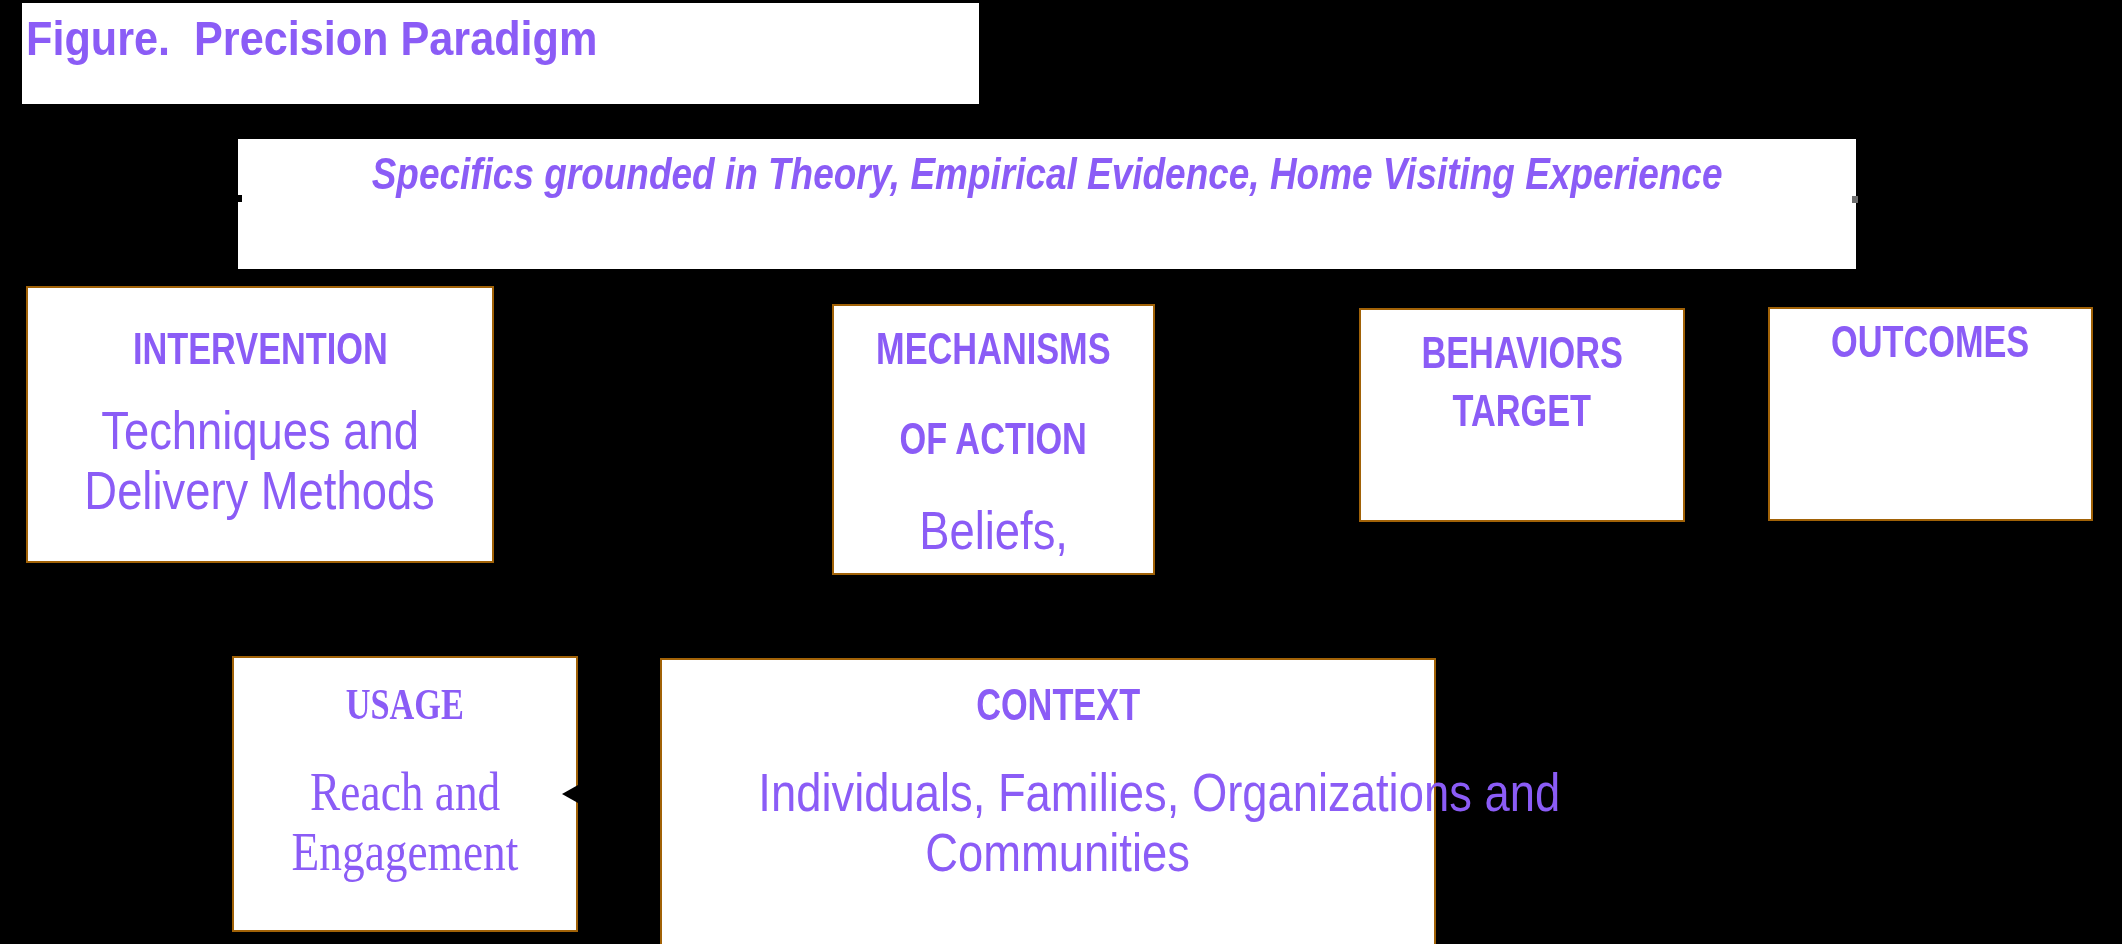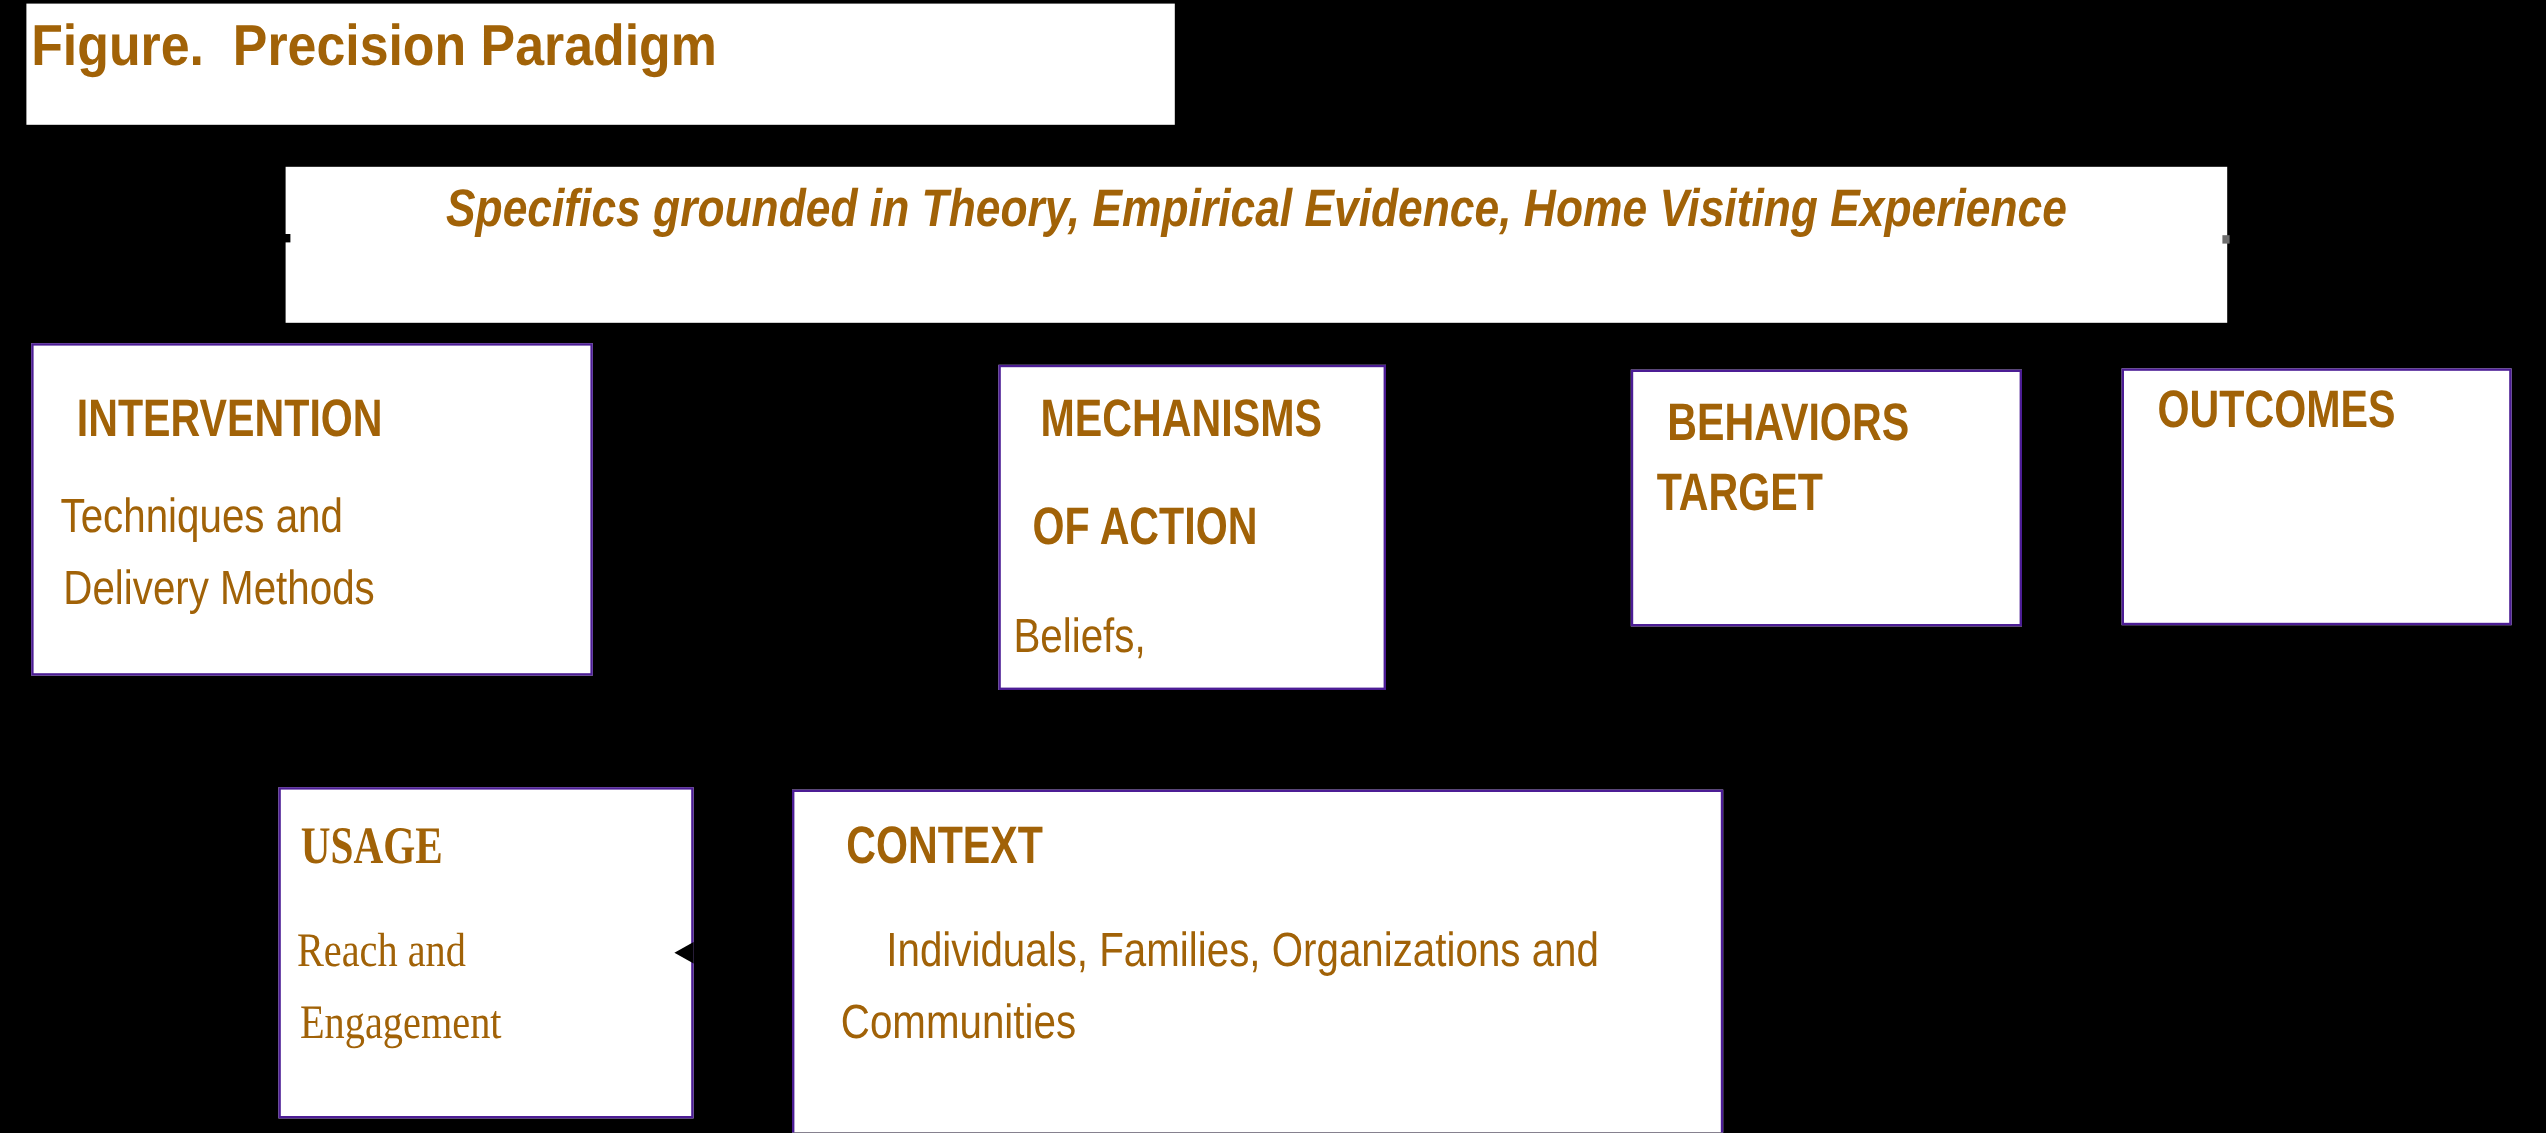--- a/index.html
+++ b/index.html
@@ -3,32 +3,32 @@
 <meta charset="utf-8">
 <style>
   html, body { margin: 0; padding: 0; background: #000; }
   #canvas {
     position: relative;
     width: 2122px;
     height: 944px;
     background: #000000;
     overflow: hidden;
     font-family: "Liberation Sans", "DejaVu Sans", sans-serif;
-    color: #a16207;
+    color: #8b5cf6;
   }
   .abs { position: absolute; box-sizing: border-box; }
 
   
   .plainbox { background: #ffffff; }
 
   
   .box {
     background: #ffffff;
-    border: 2px solid #4c1d95;
-    text-align: left;
+    border: 2px solid #a16207;
+    text-align: center;
   }
 
   .line { display: block; white-space: nowrap; }
   .tx   { display: inline-block; transform-origin: 50% 50%; }
 
   
   .cond-b .tx { transform: scaleX(0.78); font-weight: 700; }
   .cond-r .tx { transform: scaleX(0.84); font-weight: 400; }
 
   .fig-title {
@@ -37,21 +37,21 @@
   }
   .fig-title .tx { transform: scaleX(0.9); transform-origin: 0 50%; }
 
   .banner-text {
     font-size: 44px; font-style: italic; font-weight: 700;
     line-height: 58px; text-align: center; padding-top: 6px; white-space: nowrap;
   }
   .banner-text .tx { transform: scaleX(0.84); }
 
   .bt { font-size: 44px; line-height: 58px; }   
-  .bl { font-size: 40px; line-height: 60px; }   
+  .bl { font-size: 54px; line-height: 60px; }   
 
   
   .tick { position: absolute; }
   .arrowhead-left {
     position: absolute;
     width: 0; height: 0;
     border-top: 9px solid transparent;
     border-bottom: 9px solid transparent;
     border-right: 16px solid #000000;
   }

